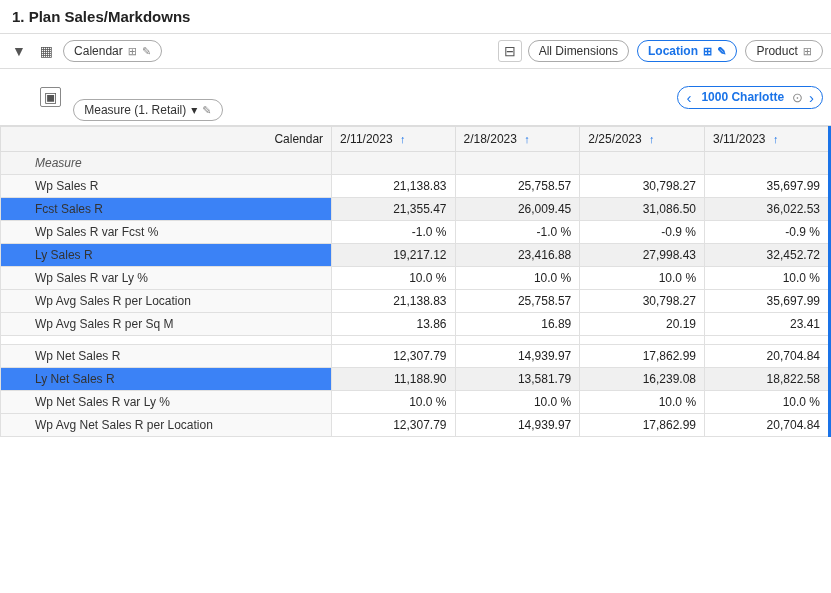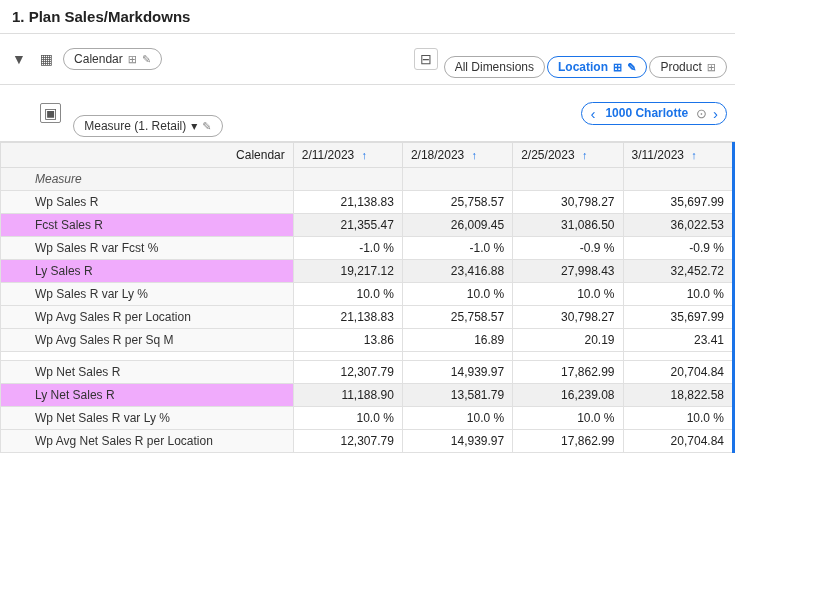--- a/index.html
+++ b/index.html
@@ -6,21 +6,21 @@
     body {
       font-family: Arial, sans-serif;
       font-size: 12px;
       background: #fff;
       width: 831px;
       height: 593px;
       overflow: hidden;
     }
 
     .app-container {
-      width: 735px;
+      width: 831px;
       background: #fff;
     }
 
     .page-title {
       font-size: 15px;
       font-weight: bold;
       padding: 8px 12px;
       color: #222;
       border-bottom: 1px solid #ddd;
     }
@@ -37,22 +37,21 @@
     .toolbar-left {
       display: flex;
       align-items: center;
       gap: 6px;
       flex: 1;
     }
 
     .toolbar-right {
       display: flex;
       align-items: center;
-      gap: 2px;
-      margin-top: 16px;
+      gap: 8px;
     }
 
     .icon-btn {
       background: none;
       border: none;
       cursor: pointer;
       padding: 2px 4px;
       color: #555;
       font-size: 14px;
       display: flex;
@@ -182,21 +181,21 @@
 
     tbody tr td.value-cell {
       text-align: right;
       color: #222;
     }
 
     tbody tr.shaded td {
       background: #f0f0f0;
     }
     tbody tr.shaded td.label-cell {
-      background: #f0abfc;
+      background: #3b82f6;
     }
 
     tbody tr.measure-header td {
       background: #f5f5f5;
       font-style: italic;
       color: #555;
     }
 
     .right-accent {
       border-right: 3px solid #1a73e8 !important;

